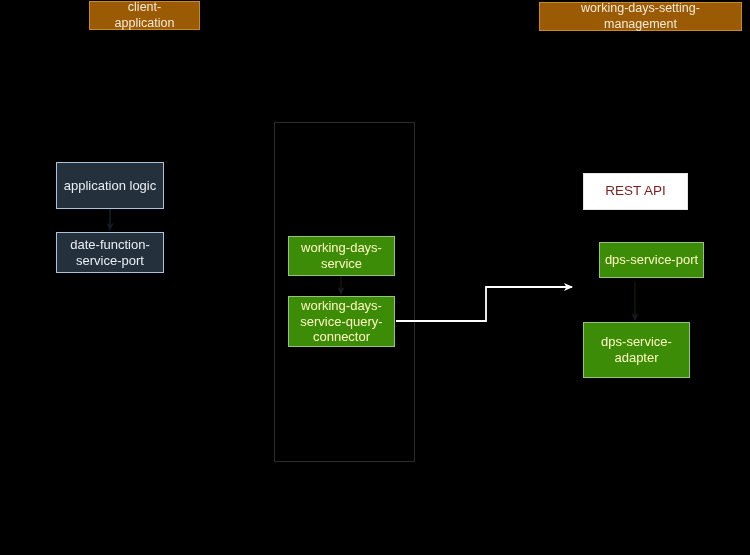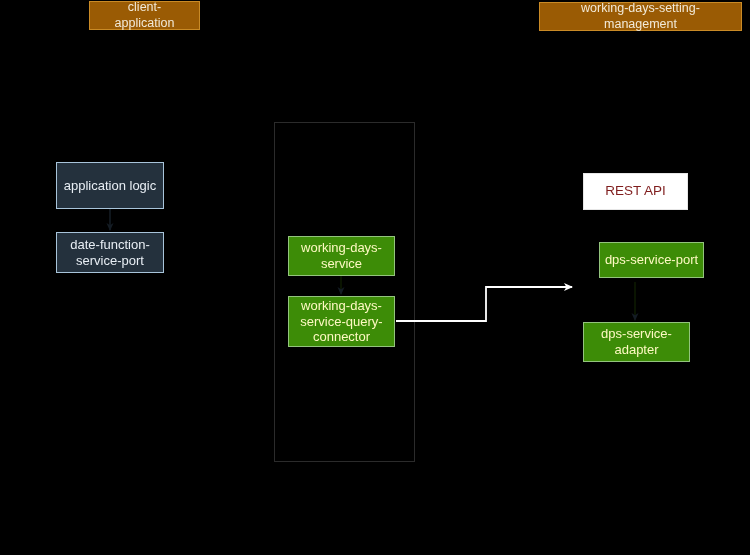--- a/index.html
+++ b/index.html
@@ -127,18 +127,18 @@
   </div>
 
   <div class="node white" style="left:583px; top:173px; width:105px; height:37px;">
     <span>REST API</span>
   </div>
 
   <div class="node green" style="left:583px; top:242px; width:105px; height:36px;margin-left:16px;">
     <span>dps-service-port</span>
   </div>
 
-  <div class="node green" style="left:583px; top:322px; width:107px; height:40px;justify-content:center;">
+  <div class="node green" style="left:583px; top:322px; width:107px; height:56px;justify-content:center;">
     <span>dps-service-
 adapter</span>
   </div>
 
 </div>
 
 </body></html>

